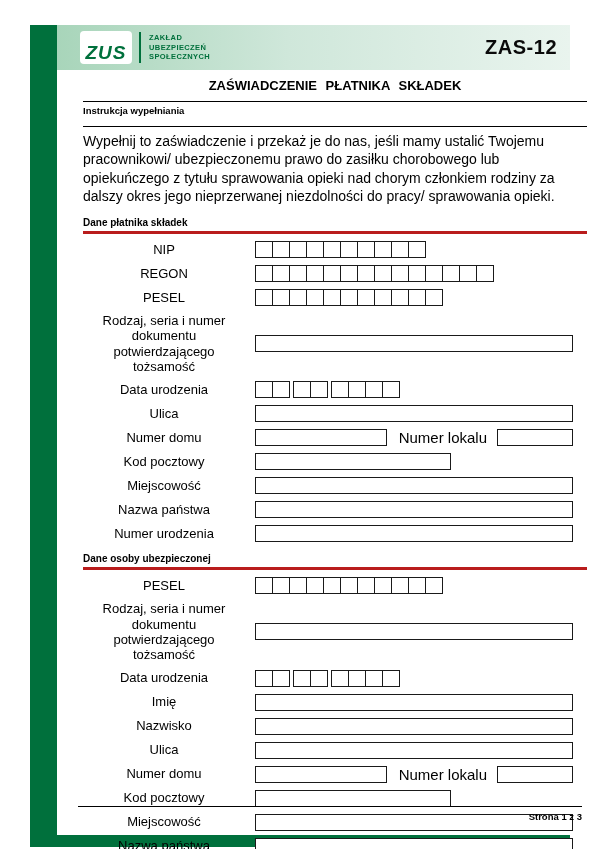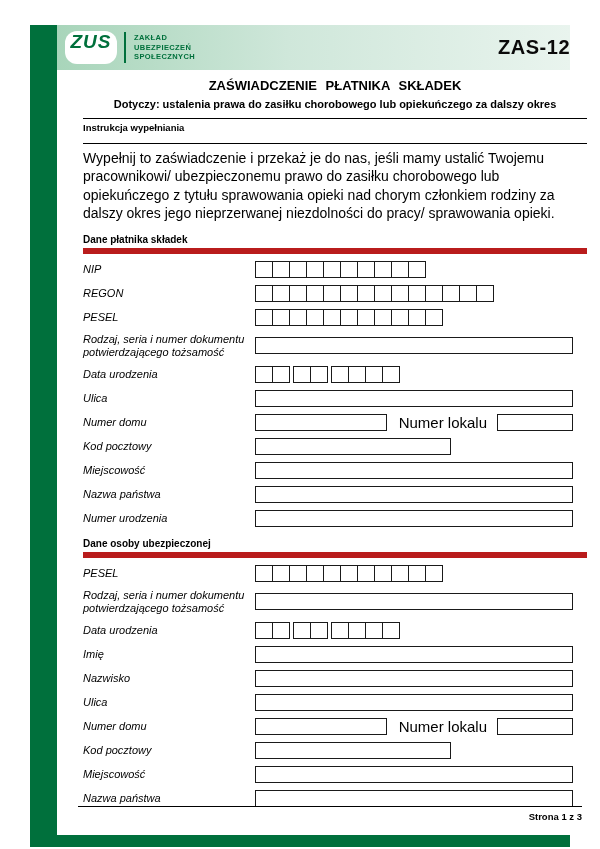--- a/index.html
+++ b/index.html
@@ -20,40 +20,40 @@
   .left-bar   { position: absolute; left: 30px; top: 25px; width: 27px; height: 822px; background: var(--green-dark); }
   .bottom-bar { position: absolute; left: 57px; top: 835px; width: 513px; height: 12px; background: var(--green-dark); }
 
   
   .top-band {
     position: absolute; left: 57px; top: 25px; width: 513px; height: 45px;
     background: linear-gradient(90deg, var(--green-light) 0%, #cfe7da 45%, #e9f4ee 100%);
     display: flex; align-items: center;
   }
   .logo-box {
-    width: 52px; height: 33px; margin-left: 8px; background: #fff; border-radius: 12px;
-    display: flex; align-items: flex-start; justify-content: center;
+    width: 52px; height: 33px; margin-left: 23px; background: #fff; border-radius: 4px;
+    display: flex; align-items: flex-end; justify-content: center;
   }
   .logo-text { font-weight: bold; font-style: italic; font-size: 19px; color: var(--green-dark); letter-spacing: 1px; }
   .logo-sep { width: 2px; height: 31px; background: var(--green-dark); margin: 0 8px 0 7px; }
   .org { font-size: 7.5px; font-weight: bold; color: var(--green-dark); line-height: 1.3; letter-spacing: 0.4px; }
-  .form-code { margin-left: auto; font-size: 20px; font-weight: bold; color: #0a0a0a; letter-spacing: 0.5px; }
+  .form-code { margin-left: auto; padding-right: 13px; font-size: 20px; font-weight: bold; color: #0a0a0a; letter-spacing: 0.5px; }
 
   
   .content { position: absolute; left: 83px; top: 78px; width: 504px; }
   .title { text-align: center; font-size: 13px; font-weight: bold; word-spacing: 5px; }
   .subtitle { text-align: center; font-size: 11px; font-weight: bold; margin-top: 5px; }
   .rule { border-top: 1px solid #000; margin-top: 8px; }
   .instr-heading { font-size: 9.5px; font-weight: bold; padding: 3px 0 2px; }
   .instr-body { font-size: 14px; line-height: 1.32; margin-top: 5px; }
 
-  .section-heading { font-size: 10px; font-weight: bold; margin-top: 9px; padding: 2px 0 3px; border-bottom: 6px solid #b91c1c; }
+  .section-heading { font-size: 10px; font-weight: bold; margin-top: 9px; padding: 2px 0 3px; border-bottom: 3px solid #b91c1c; }
 
   .field-row { display: flex; align-items: center; margin-top: 7px; }
-  .field-label { width: 172px; flex: none; padding-right: 10px; text-align: left; font-size: 11px; line-height: 1.18; font-style: italic; }
+  .field-label { width: 172px; flex: none; padding-right: 10px; text-align: center; font-size: 13px; line-height: 1.18; }
   .field-area { display: flex; align-items: center; width: 318px; flex: none; }
 
   .cell-group { display: flex; }
   .cell-group + .cell-group { margin-left: 3px; }
   .char-cell { width: 18px; height: 17px; border: 1px solid #1a1a1a; background: #fff; margin-left: -1px; }
   .cell-group .char-cell:first-child { margin-left: 0; }
 
   .text-box { height: 17px; border: 1px solid #1a1a1a; background: #fff; font-size: 9.5px; padding: 1px 3px; }
   .box-full { width: 100%; }
   .box-medium { width: 196px; }
@@ -83,21 +83,20 @@
     <div class="org">
       <div>ZAKŁAD</div>
       <div>UBEZPIECZEŃ</div>
       <div>SPOŁECZNYCH</div>
     </div>
     <div class="form-code">ZAS-12</div>
   </div>
 
   <div class="content">
     <div class="title">ZAŚWIADCZENIE PŁATNIKA SKŁADEK</div>
-    <div class="subtitle">Dotyczy: ustalenia prawa do zasiłku chorobowego lub opiekuńczego za dalszy okres</div>
     <div class="rule"></div>
     <div class="instr-heading">Instrukcja wypełniania</div>
     <div class="rule"></div>
     <p class="instr-body">Wypełnij to zaświadczenie i przekaż je do nas, jeśli mamy ustalić Twojemu pracownikowi/ ubezpieczonemu prawo do zasiłku chorobowego lub opiekuńczego z tytułu sprawowania opieki nad chorym członkiem rodziny za dalszy okres jego nieprzerwanej niezdolności do pracy/ sprawowania opieki.</p>
     <div id="sections">
         <div class="form-section">
           <div class="section-heading">Dane płatnika składek</div>
           <div class="field-row">
             <div class="field-label">NIP</div>
             <div class="field-area">

